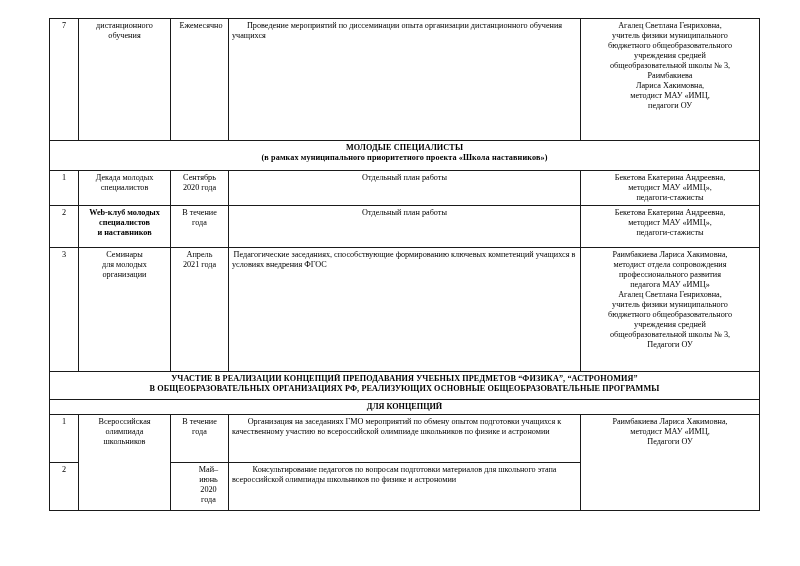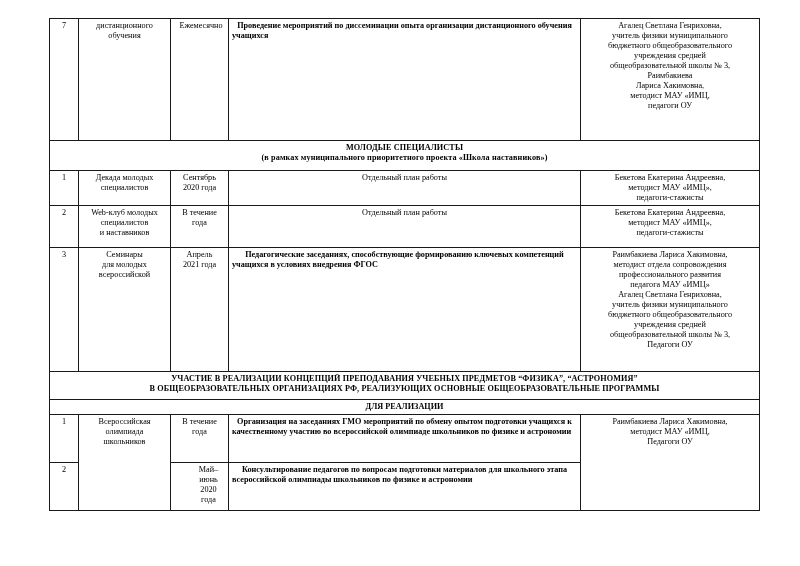--- a/index.html
+++ b/index.html
@@ -39,21 +39,21 @@
     word-wrap: break-word;
   }
   
   col.c-num      { width: 29px; }
   col.c-name     { width: 92px; }
   col.c-term     { width: 58px; }
   col.c-content  { width: 352px; }
   col.c-resp     { width: 179px; }
 
   td.mid      { vertical-align: middle; }
-  td.just     { text-align: justify; text-align-last: left; padding-left: 5px; padding-right: 5px; font-weight: bold; }
+  td.just     { text-align: justify; text-align-last: left; padding-left: 5px; padding-right: 5px; }
   td.center   { text-align: center; }
 
   .section-head {
     text-align: center;
     vertical-align: middle;
     font-weight: bold;
     letter-spacing: 0.1px;
     padding-top: 2px;
     padding-bottom: 2px;
   }
@@ -111,35 +111,35 @@
         <td class="center" style="white-space:pre-line;">Сентябрь
 2020 года</td>
         <td class="center">Отдельный план работы</td>
         <td class="center" style="white-space:pre-line;">Бекетова Екатерина Андреевна,
 методист МАУ «ИМЦ»,
 педагоги-стажисты</td>
       </tr>
 
       <tr style="height:42px;">
         <td class="center">2</td>
-        <td class="center" style="white-space:pre-line;">Web-клуб молодых
+        <td class="center" style="white-space:pre-line;font-weight:bold;">Web-клуб молодых
 специалистов
 и наставников</td>
         <td class="center" style="white-space:pre-line;">В течение года</td>
         <td class="center">Отдельный план работы</td>
         <td class="center" style="white-space:pre-line;">Бекетова Екатерина Андреевна,
 методист МАУ «ИМЦ»,
 педагоги-стажисты</td>
       </tr>
 
       <tr style="height:124px;">
         <td class="center mid">3</td>
         <td class="center mid" style="white-space:pre-line;">Семинары
 для молодых
-всероссийской</td>
+организации</td>
         <td class="center mid" style="white-space:pre-line;margin-top:28px;">Апрель
 2021 года</td>
         <td class="just mid">Педагогические заседаниях, способствующие формированию ключевых компетенций учащихся в условиях внедрения ФГОС</td>
         <td class="center mid" style="white-space:pre-line;">Раимбакиева Лариса Хакимовна,
 методист отдела сопровождения
 профессионального развития
 педагога МАУ «ИМЦ»
 Агалец Светлана Генриховна,
 учитель физики муниципального
 бюджетного общеобразовательного
@@ -149,21 +149,21 @@
       </tr>
 
       <tr style="height:28px;margin-top:6px;">
         <td colspan="5" class="section-head">
           <span class="line1">УЧАСТИЕ В РЕАЛИЗАЦИИ КОНЦЕПЦИЙ ПРЕПОДАВАНИЯ УЧЕБНЫХ ПРЕДМЕТОВ “ФИЗИКА”, “АСТРОНОМИЯ”</span>
           <span class="line2">В ОБЩЕОБРАЗОВАТЕЛЬНЫХ ОРГАНИЗАЦИЯХ РФ, РЕАЛИЗУЮЩИХ ОСНОВНЫЕ ОБЩЕОБРАЗОВАТЕЛЬНЫЕ ПРОГРАММЫ</span>
         </td>
       </tr>
 
       <tr style="height:14px;">
-        <td colspan="5" class="sub-head">ДЛЯ РЕАЛИЗАЦИИ</td>
+        <td colspan="5" class="sub-head">ДЛЯ КОНЦЕПЦИЙ</td>
       </tr>
 
       <tr style="height:48px;">
         <td class="center">1</td>
         <td rowspan="2" class="center mid" style="white-space:pre-line;">Всероссийская
 олимпиада
 школьников</td>
         <td class="center" style="white-space:pre-line;">В течение
 года</td>
         <td class="just">Организация на заседаниях ГМО мероприятий по обмену опытом подготовки учащихся к качественному участию во всероссийской олимпиаде школьников по физике и астрономии</td>

